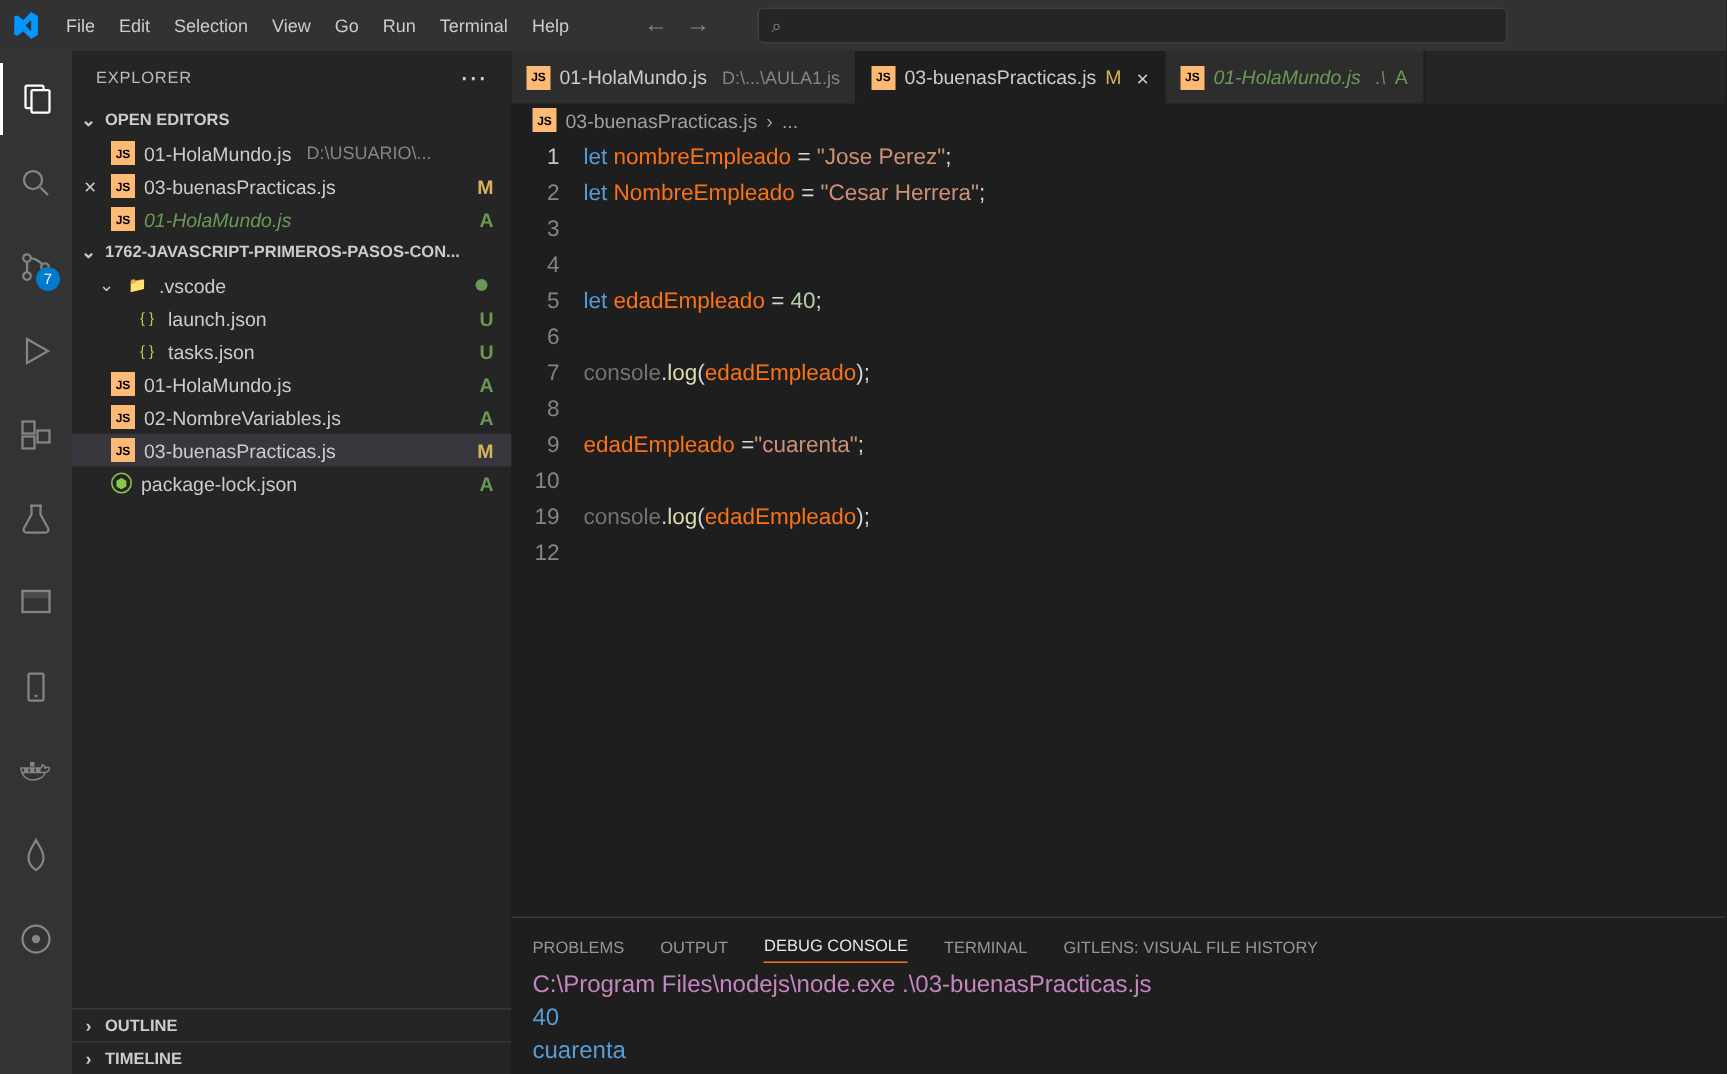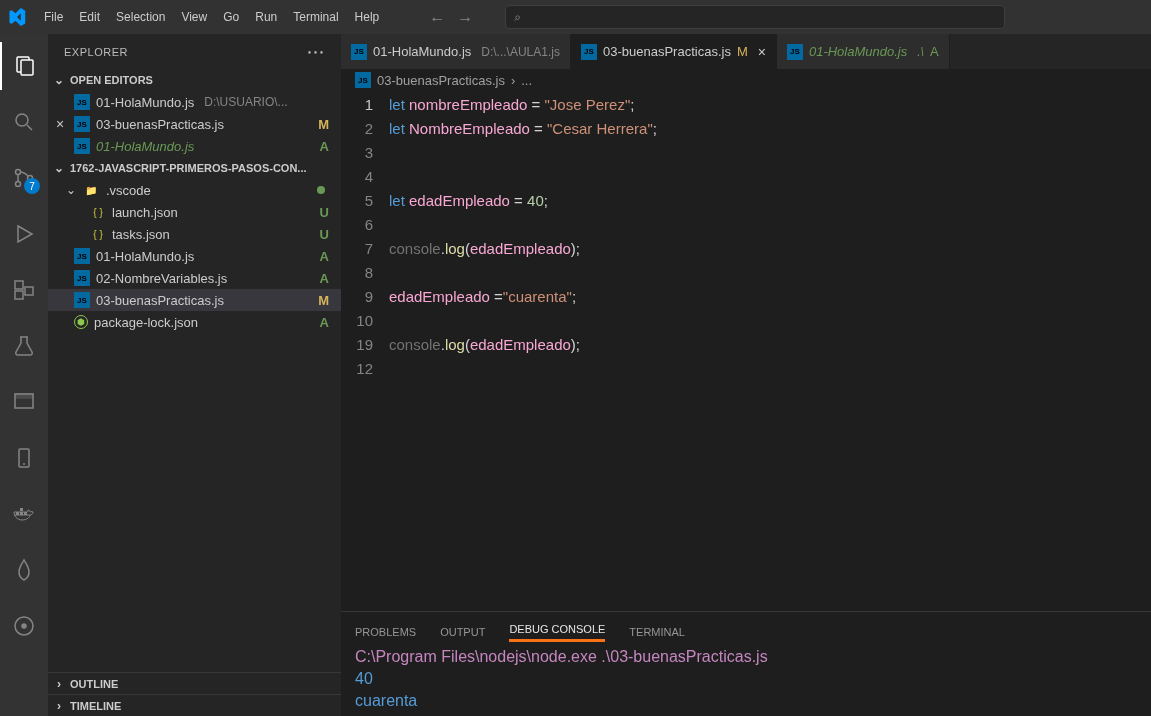--- a/index.html
+++ b/index.html
@@ -19,21 +19,21 @@
 .sidebar{width:293px;background:#252526;display:flex;flex-direction:column;overflow:hidden}
 .sidebar-header{height:35px;display:flex;align-items:center;justify-content:space-between;padding:0 16px;font-size:11px;color:#bbb;letter-spacing:0.5px}
 .sidebar-header-actions{color:#ccc;cursor:pointer;font-size:18px}
 .section{display:flex;flex-direction:column}
 .section-header{height:22px;display:flex;align-items:center;padding:0 4px;font-size:11px;font-weight:700;color:#ccc;cursor:pointer;gap:4px}
 .chevron{font-size:12px;display:inline-block;width:14px;text-align:center}
 .tree-item{height:22px;display:flex;align-items:center;padding-left:26px;cursor:pointer;gap:6px;position:relative}
 .tree-item.selected{background:#37373d}
 .tree-item.indent1{padding-left:42px}
 .file-icon{width:16px;height:16px;display:inline-flex;align-items:center;justify-content:center;font-size:10px;flex-shrink:0}
-.js-icon{background:#0369a1;color:#000;font-weight:bold;font-size:8px;padding:1px 2px}
+.js-icon{background:#fdba74;color:#000;font-weight:bold;font-size:8px;padding:1px 2px}
 .json-icon{color:#cbcb41}
 .folder-icon{color:#4a8ff0}
 .node-icon{color:#8cc84b;border:1px solid #8cc84b;border-radius:50%;width:14px;height:14px;font-size:9px}
 .status-letter{position:absolute;right:12px;font-size:13px;font-weight:bold}
 .status-M{color:#d7b35c}
 .status-U{color:#6a9955}
 .status-A{color:#6a9955}
 .status-dot{position:absolute;right:16px;width:8px;height:8px;background:#6a9955;border-radius:50%}
 .close-x{position:absolute;left:8px;color:#ccc;font-size:14px}
 .dimmed{color:#858585;font-size:12px;margin-left:4px}
@@ -44,32 +44,32 @@
 .tab.active{background:#1e1e1e}
 .tab-close{color:#ccc;margin-left:4px;font-size:14px}
 .breadcrumb{height:22px;display:flex;align-items:center;padding:0 14px;gap:6px;color:#a0a0a0;font-size:13px}
 .code-area{flex:1;display:flex;font-family:"Consolas","Courier New",monospace;font-size:15px;line-height:24px;padding-top:2px}
 .gutter{width:48px;text-align:right;color:#858585;padding-right:16px;user-select:none}
 .gutter .ln{height:24px}
 .gutter .active-ln{color:#c6c6c6}
 .code{flex:1;white-space:pre}
 .code .line{height:24px}
 .kw{color:#569cd6}
-.var{color:#f9a8d4}
+.var{color:#f97316}
 .str{color:#ce9178}
 .num{color:#b5cea8}
 .fn{color:#dcdcaa}
 .obj{color:#737373}
 .pun{color:#d4d4d4}
 .op{color:#d4d4d4}
 .section-collapsed{background:#252526;border-top:1px solid #383838}
 .panel{background:#1e1e1e;border-top:1px solid #383838}
 .panel-tabs{height:30px;display:flex;align-items:flex-end;padding:0 14px;gap:24px;font-size:11px}
 .panel-tab{color:#969696;cursor:pointer;padding:4px 0}
-.panel-tab.active{color:#e7e7e7;border-bottom:3px solid #f97316}
+.panel-tab.active{color:#e7e7e7;border-bottom:1px solid #f97316}
 .panel-content{padding:4px 14px;font-family:"Consolas",monospace;font-size:16px;line-height:22px}
 .console-path{color:#c586c0}
 .console-val{color:#569cd6}
 svg{display:block}
 .label-text{white-space:nowrap;overflow:hidden;text-overflow:ellipsis}
 .code-container{position:relative}
 </style>
 </head>
 <body>
 
@@ -295,20 +295,21 @@
           <div class="ln">12</div>
         </div>
       <div class="code" id="code"><div class="line"><span class="kw">let</span><span> </span><span class="var">nombreEmpleado</span><span class="op"> = </span><span class="str">"Jose Perez"</span><span class="pun">;</span></div><div class="line"><span class="kw">let</span><span> </span><span class="var">NombreEmpleado</span><span class="op"> = </span><span class="str">"Cesar Herrera"</span><span class="pun">;</span></div><div class="line"></div><div class="line"></div><div class="line"><span class="kw">let</span><span> </span><span class="var">edadEmpleado</span><span class="op"> = </span><span class="num">40</span><span class="pun">;</span></div><div class="line"></div><div class="line"><span class="obj">console</span><span class="pun">.</span><span class="fn">log</span><span class="pun">(</span><span class="var">edadEmpleado</span><span class="pun">)</span><span class="pun">;</span></div><div class="line"></div><div class="line"><span class="var">edadEmpleado</span><span class="op"> =</span><span class="str">"cuarenta"</span><span class="pun">;</span></div><div class="line"></div><div class="line"><span class="obj">console</span><span class="pun">.</span><span class="fn">log</span><span class="pun">(</span><span class="var">edadEmpleado</span><span class="pun">)</span><span class="pun">;</span></div><div class="line"></div></div>
     </div>
     <div class="panel">
       <div class="panel-tabs" id="panel-tabs">
           <span class="panel-tab">PROBLEMS</span>
           <span class="panel-tab">OUTPUT</span>
           <span class="panel-tab active">DEBUG CONSOLE</span>
           <span class="panel-tab">TERMINAL</span>
+          <span class="panel-tab">GITLENS: VISUAL FILE HISTORY</span>
         </div>
       <div class="panel-content" id="panel-content">
           <div class="console-path">C:\Program Files\nodejs\node.exe .\03-buenasPracticas.js</div>
           <div class="console-val">40</div>
           <div class="console-val">cuarenta</div>
         </div>
     </div>
   </div>
 </div>
 

